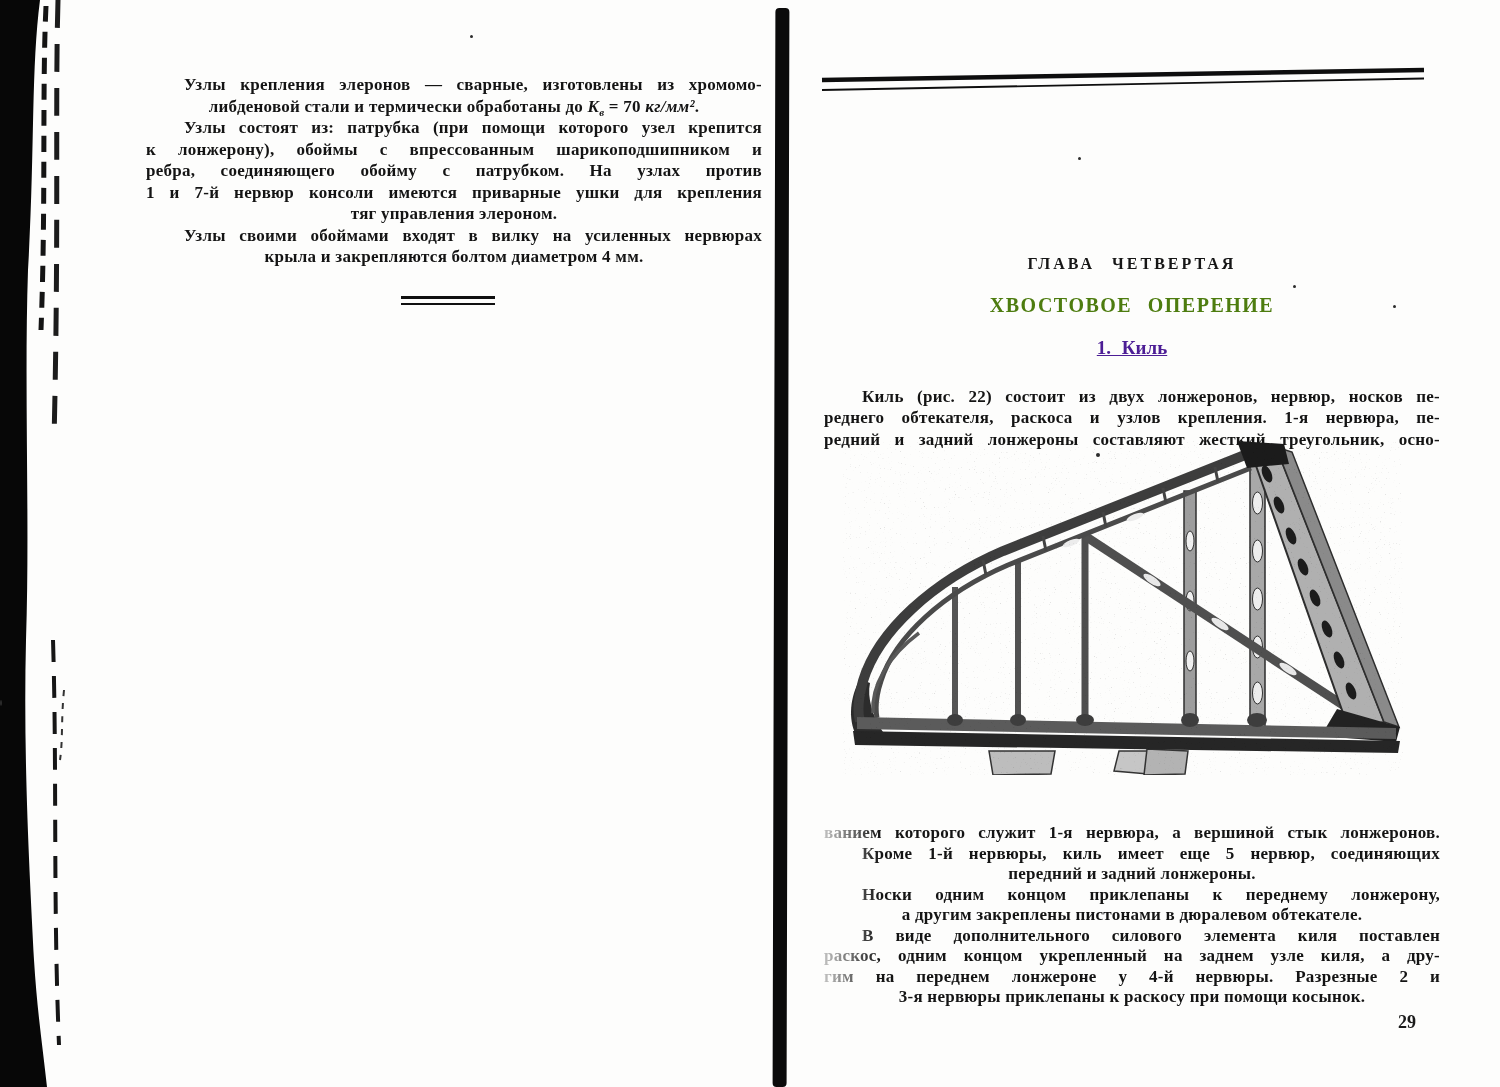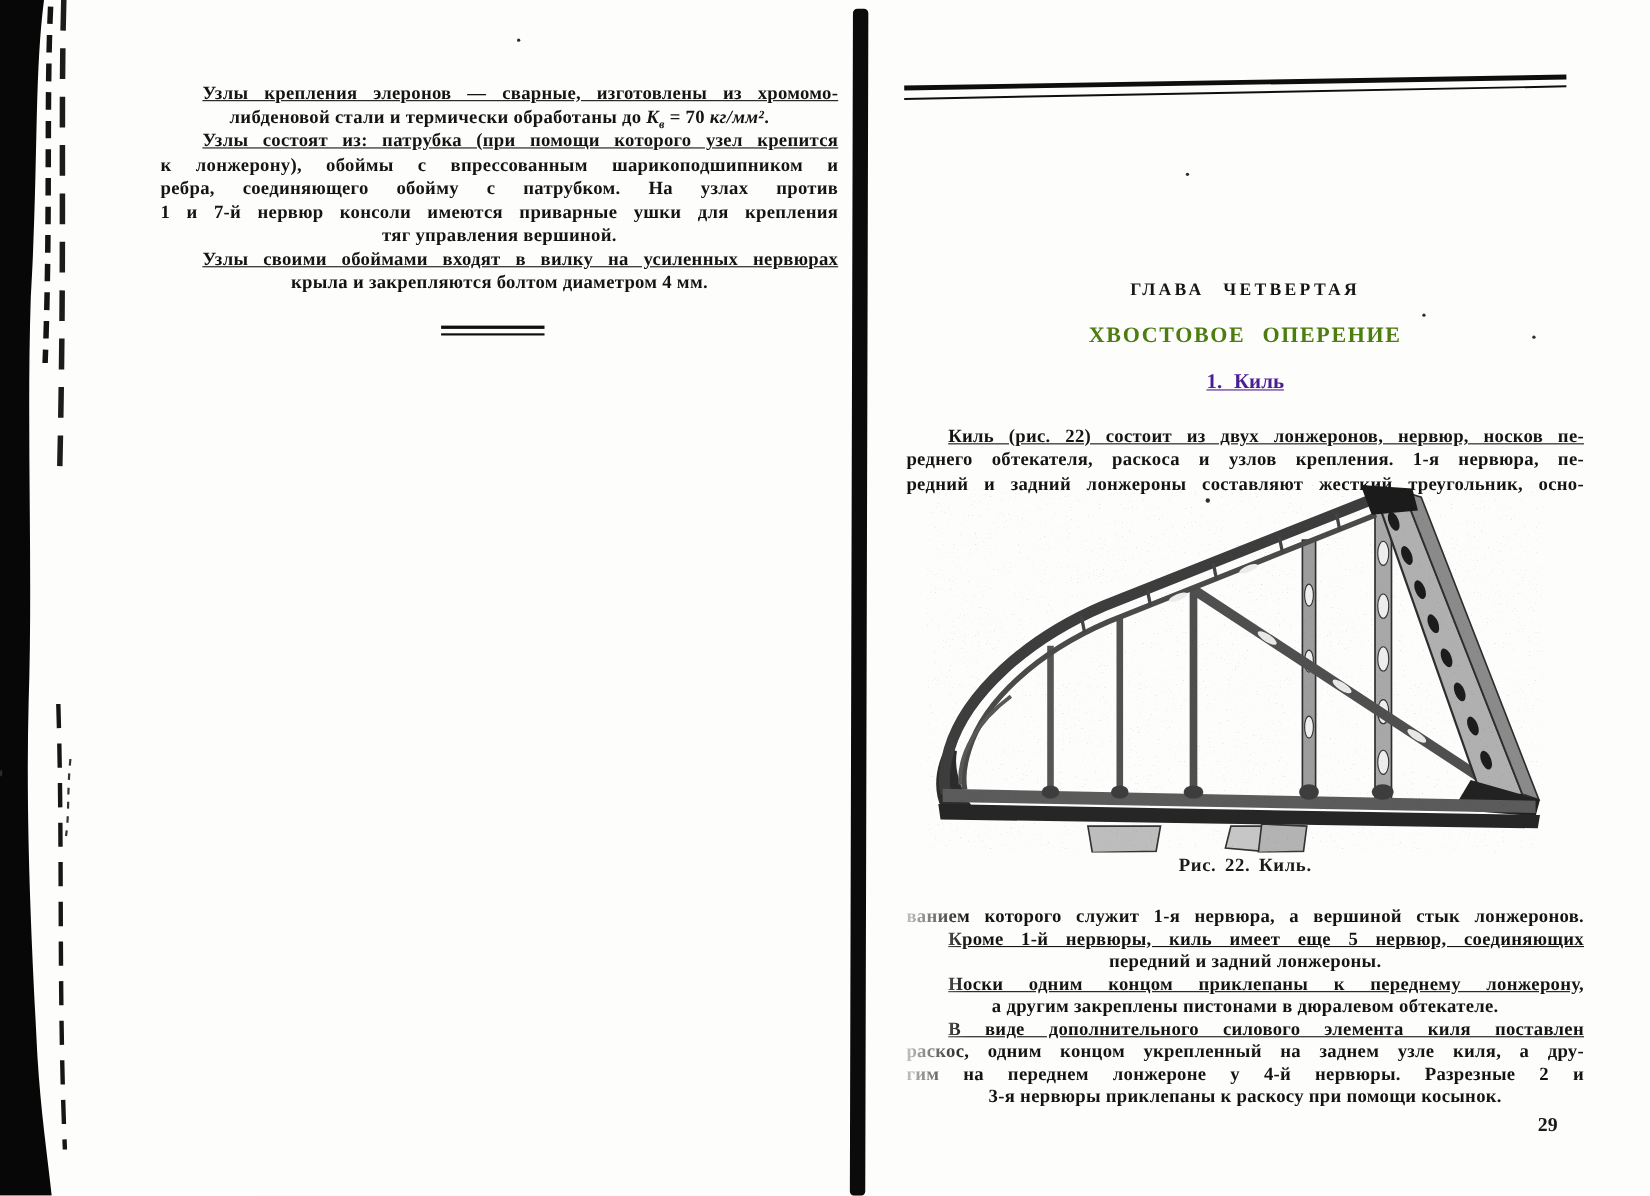--- a/index.html
+++ b/index.html
@@ -16,21 +16,21 @@
   .gutter{position:absolute;left:774px;top:8px;width:14px;height:1079px;
     background:#0b0b0b;border-radius:4px;transform:rotate(0.15deg);}
 
   
   .tblock{position:absolute;color:#141414;font-weight:700;letter-spacing:.25px;}
   .left-block{left:146px;top:74px;width:616px;font-size:17px;line-height:21.5px;}
   .rp-para1{left:824px;top:371px;width:616px;font-size:17px;line-height:21.3px;margin-top:15px;}
   .rp-bottom{left:824px;top:823px;width:616px;font-size:17px;line-height:20.5px;}
   .jline{text-align:justify;text-align-last:justify;white-space:nowrap0;}
   .lline{text-align:center;}
-  .ind{padding-left:38px;text-decoration:underline;}
+  .ind{padding-left:38px;}
   .it{font-style:italic;}
   sub.fsub{font-size:11px;font-style:italic;vertical-align:-4px;line-height:0;}
 
   .divider{position:absolute;left:401px;top:296px;width:94px;}
   .divline1{height:3px;background:#101010;margin-bottom:4px;}
   .divline2{height:2px;background:#101010;}
 
   .chapter-label{position:absolute;left:824px;top:255px;width:616px;text-align:center;
     font-size:16px;font-weight:700;letter-spacing:3px;word-spacing:10px;color:#161616;}
   .chapter-title{position:absolute;left:824px;top:294px;width:616px;text-align:center;
@@ -66,21 +66,21 @@
   <div class="gutter"></div>
 
   <div class="tblock left-block">
     <div class="jline ind">Узлы крепления элеронов — сварные, изготовлены из хромомо-</div>
     <div class="lline"><span>либденовой стали и термически обработаны до </span><span class="it">K</span><sub class="fsub">в</sub><span> = 70 </span><span class="it">кг/мм²</span><span>.</span></div>
 
     <div class="jline ind">Узлы состоят из: патрубка (при помощи которого узел крепится</div>
     <div class="jline">к лонжерону), обоймы с впрессованным шарикоподшипником и</div>
     <div class="jline">ребра, соединяющего обойму с патрубком. На узлах против</div>
     <div class="jline">1 и 7-й нервюр консоли имеются приварные ушки для крепления</div>
-    <div class="lline">тяг управления вершиной.</div>
+    <div class="lline">тяг управления элероном.</div>
 
     <div class="jline ind">Узлы своими обоймами входят в вилку на усиленных нервюрах</div>
     <div class="lline">крыла и закрепляются болтом диаметром 4 мм.</div>
   </div>
 
   <div class="divider">
     <div class="divline1"></div>
     <div class="divline2"></div>
   </div>
 
@@ -168,21 +168,20 @@
 
       <ellipse cx="112" cy="279" rx="8" ry="6" fill="#3d3d3d"></ellipse>
       <ellipse cx="175" cy="279" rx="8" ry="6" fill="#3d3d3d"></ellipse>
       <ellipse cx="242" cy="279" rx="9" ry="6" fill="#3d3d3d"></ellipse>
       <ellipse cx="347" cy="279" rx="9" ry="7" fill="#3d3d3d"></ellipse>
       <ellipse cx="414" cy="279" rx="10" ry="7" fill="#3d3d3d"></ellipse>
     </g>
     <rect width="560" height="334" filter="url(#grain)" opacity="0.45"></rect>
   </svg>
 
-  <div class="caption">Рис. 22. Киль.</div>
 
   <div class="tblock rp-bottom">
     <div class="jline">ванием которого служит 1-я нервюра, а вершиной стык лонжеронов.</div>
     <div class="jline ind">Кроме 1-й нервюры, киль имеет еще 5 нервюр, соединяющих</div>
     <div class="lline">передний и задний лонжероны.</div>
     <div class="jline ind">Носки одним концом приклепаны к переднему лонжерону,</div>
     <div class="lline">а другим закреплены пистонами в дюралевом обтекателе.</div>
     <div class="jline ind">В виде дополнительного силового элемента киля поставлен</div>
     <div class="jline">раскос, одним концом укрепленный на заднем узле киля, а дру-</div>
     <div class="jline">гим на переднем лонжероне у 4-й нервюры. Разрезные 2 и</div>

